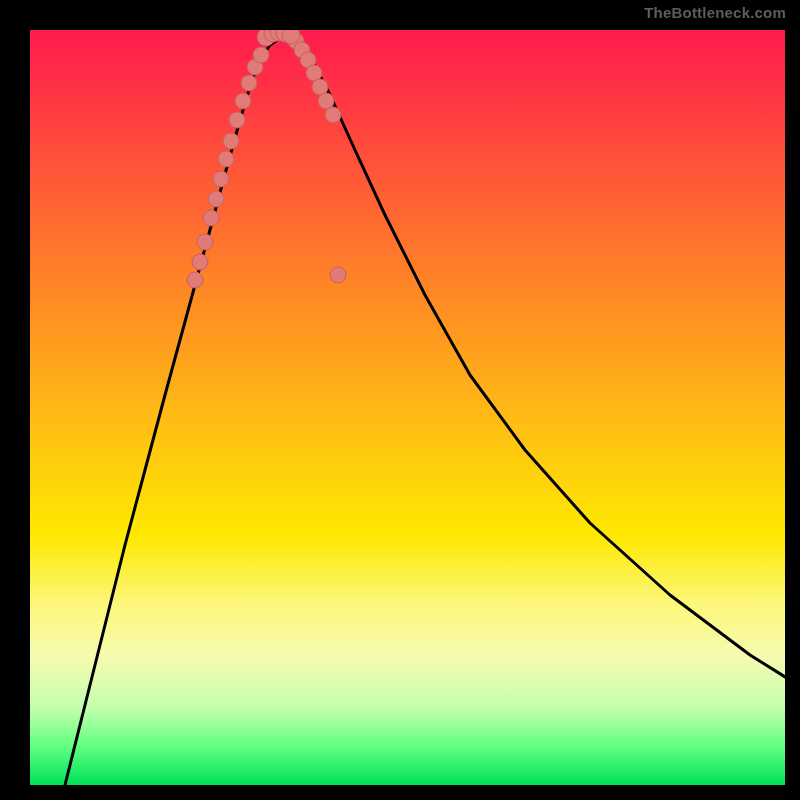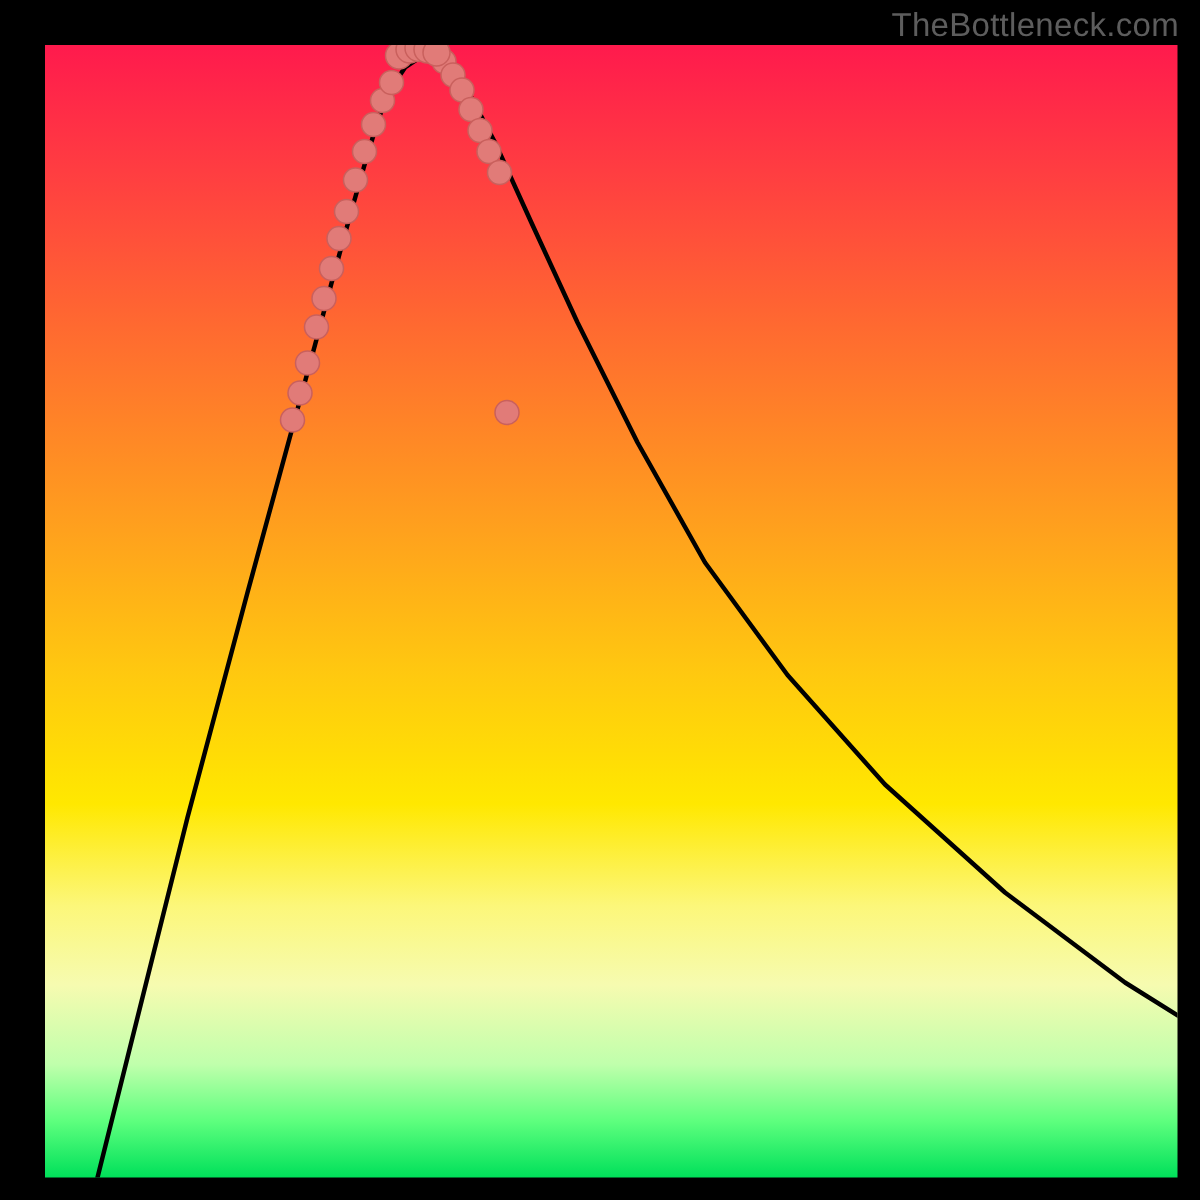--- a/index.html
+++ b/index.html
@@ -27,22 +27,22 @@
       #fcf77a 76%,
       #f6fbb0 83%,
       #c0ffac 90%,
       #5eff7e 95%,
       #00e05a 100%);
   }
   .watermark {
     position: absolute;
     top: 4px;
     right: 14px;
-    font-size: 22px;
-    font-weight: 400;
+    font-size: 15px;
+    font-weight: 700;
     color: #5d5d5d;
     letter-spacing: 0.2px;
     user-select: none;
   }
   svg {
     position: absolute;
     left: 0;
     top: 0;
   }
 </style>

